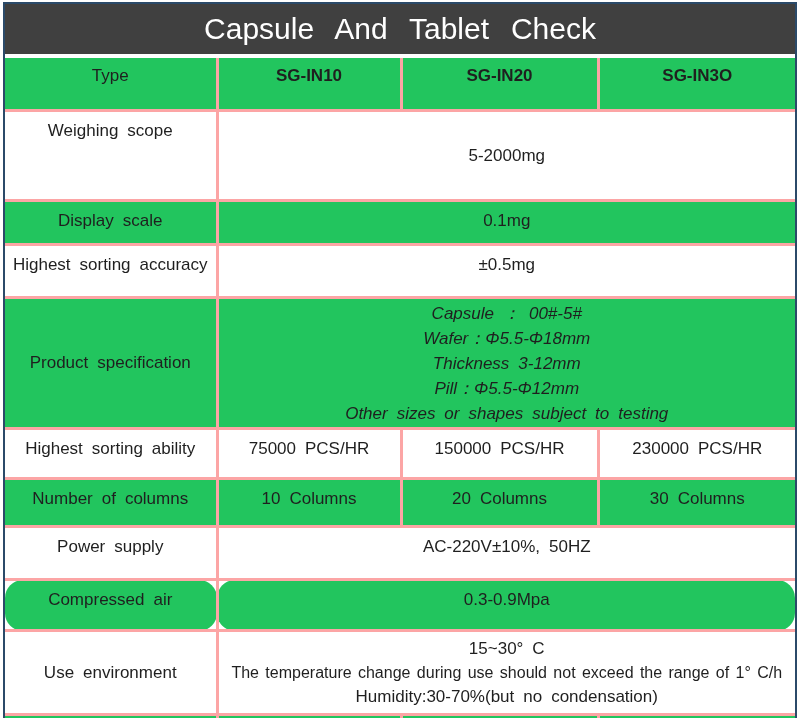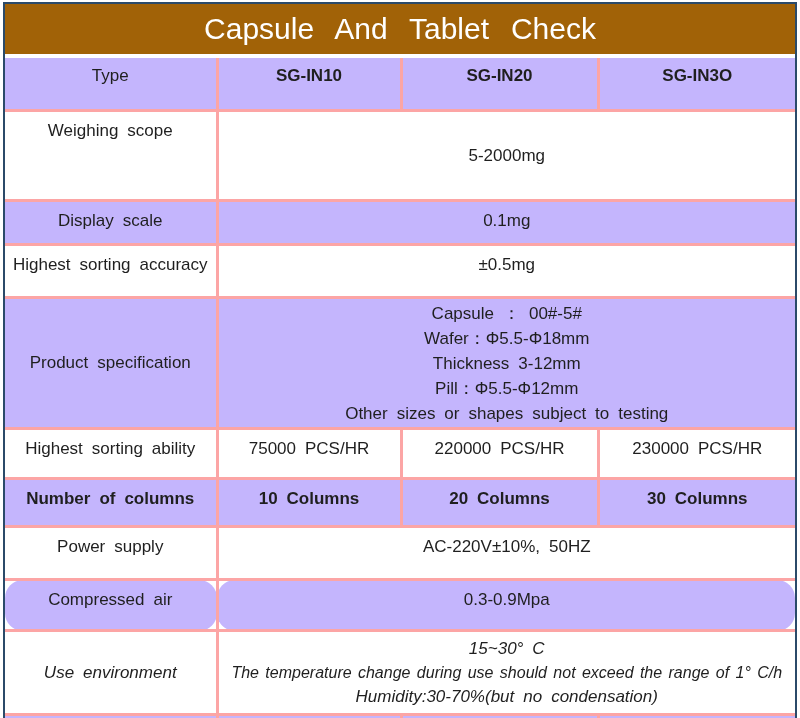--- a/index.html
+++ b/index.html
@@ -18,21 +18,21 @@
   }
   .sheet {
     box-sizing: border-box;
     width: 794px;
     margin: 2px auto 0 auto;
     border: 2px solid #2b4a69;
     background: #ffffff;
   }
   .title-bar {
     height: 50px;
-    background: #a16207;
+    background: #404040;
     display: flex;
     align-items: center;
     justify-content: center;
     column-gap: 21px;
     margin-bottom: 4px;
   }
   .title-bar span {
     color: #ffffff;
     font-size: 30px;
     font-weight: 500;
@@ -63,39 +63,39 @@
     font-size: 17px;
     word-spacing: 0.25em;
     line-height: 1.25;
     overflow: hidden;
   }
   td:first-child  { border-left: none; }
   td:last-child   { border-right: none; }
   tr:first-child td { border-top: none; }
   tr:last-child td  { border-bottom: none; }
 
-  tr.blue td { background: #c4b5fd; }
+  tr.blue td { background: #22c55e; }
   td.model { font-weight: bold; padding-top: 7px; }
   td.mid   { vertical-align: middle; padding-top: 0; margin-top: 36px; }
 
   
   tr.r-header td { height: 44px; padding-top: 7px; }
   tr.r-ws  td { height: 79px; }
   tr.r-ds  td { height: 33px; }
   tr.r-acc td { height: 42px; }
   tr.r-ps  td { height: 126px; }
   tr.r-ab  td { height: 39px; }
-  tr.r-col td { height: 37px; font-weight: bold; }
+  tr.r-col td { height: 37px; }
   tr.r-pw  td { height: 42px; }
   tr.r-air td { height: 40px; border-radius: 18px; }
-  tr.r-env td { height: 76px; font-style: italic; }
+  tr.r-env td { height: 76px; }
   tr.r-wt  td { height: 32px; }
 
   td.ps-lines { padding-top: 2px; }
-  td.ps-lines .line { line-height: 25px; }
+  td.ps-lines .line { line-height: 25px; font-style: italic; }
   td.env-lines { padding-top: 5px; }
   td.env-lines .line { line-height: 24px; }
   .line.tight { font-size: 16px; word-spacing: 0.12em; }
 </style>
 </head>
 <body>
 
 <div class="page">
   <div class="sheet">
 
@@ -140,21 +140,21 @@
             <div class="line">Wafer：Φ5.5-Φ18mm</div>
             <div class="line">Thickness 3-12mm</div>
             <div class="line">Pill：Φ5.5-Φ12mm</div>
             <div class="line">Other sizes or shapes subject to testing</div>
           </td>
         </tr>
 
         <tr class="r-ab">
           <td>Highest sorting ability</td>
           <td>75000 PCS/HR</td>
-          <td>220000 PCS/HR</td>
+          <td>150000 PCS/HR</td>
           <td>230000 PCS/HR</td>
         </tr>
 
         <tr class="blue r-col">
           <td>Number of columns</td>
           <td>10 Columns</td>
           <td>20 Columns</td>
           <td>30 Columns</td>
         </tr>
 

